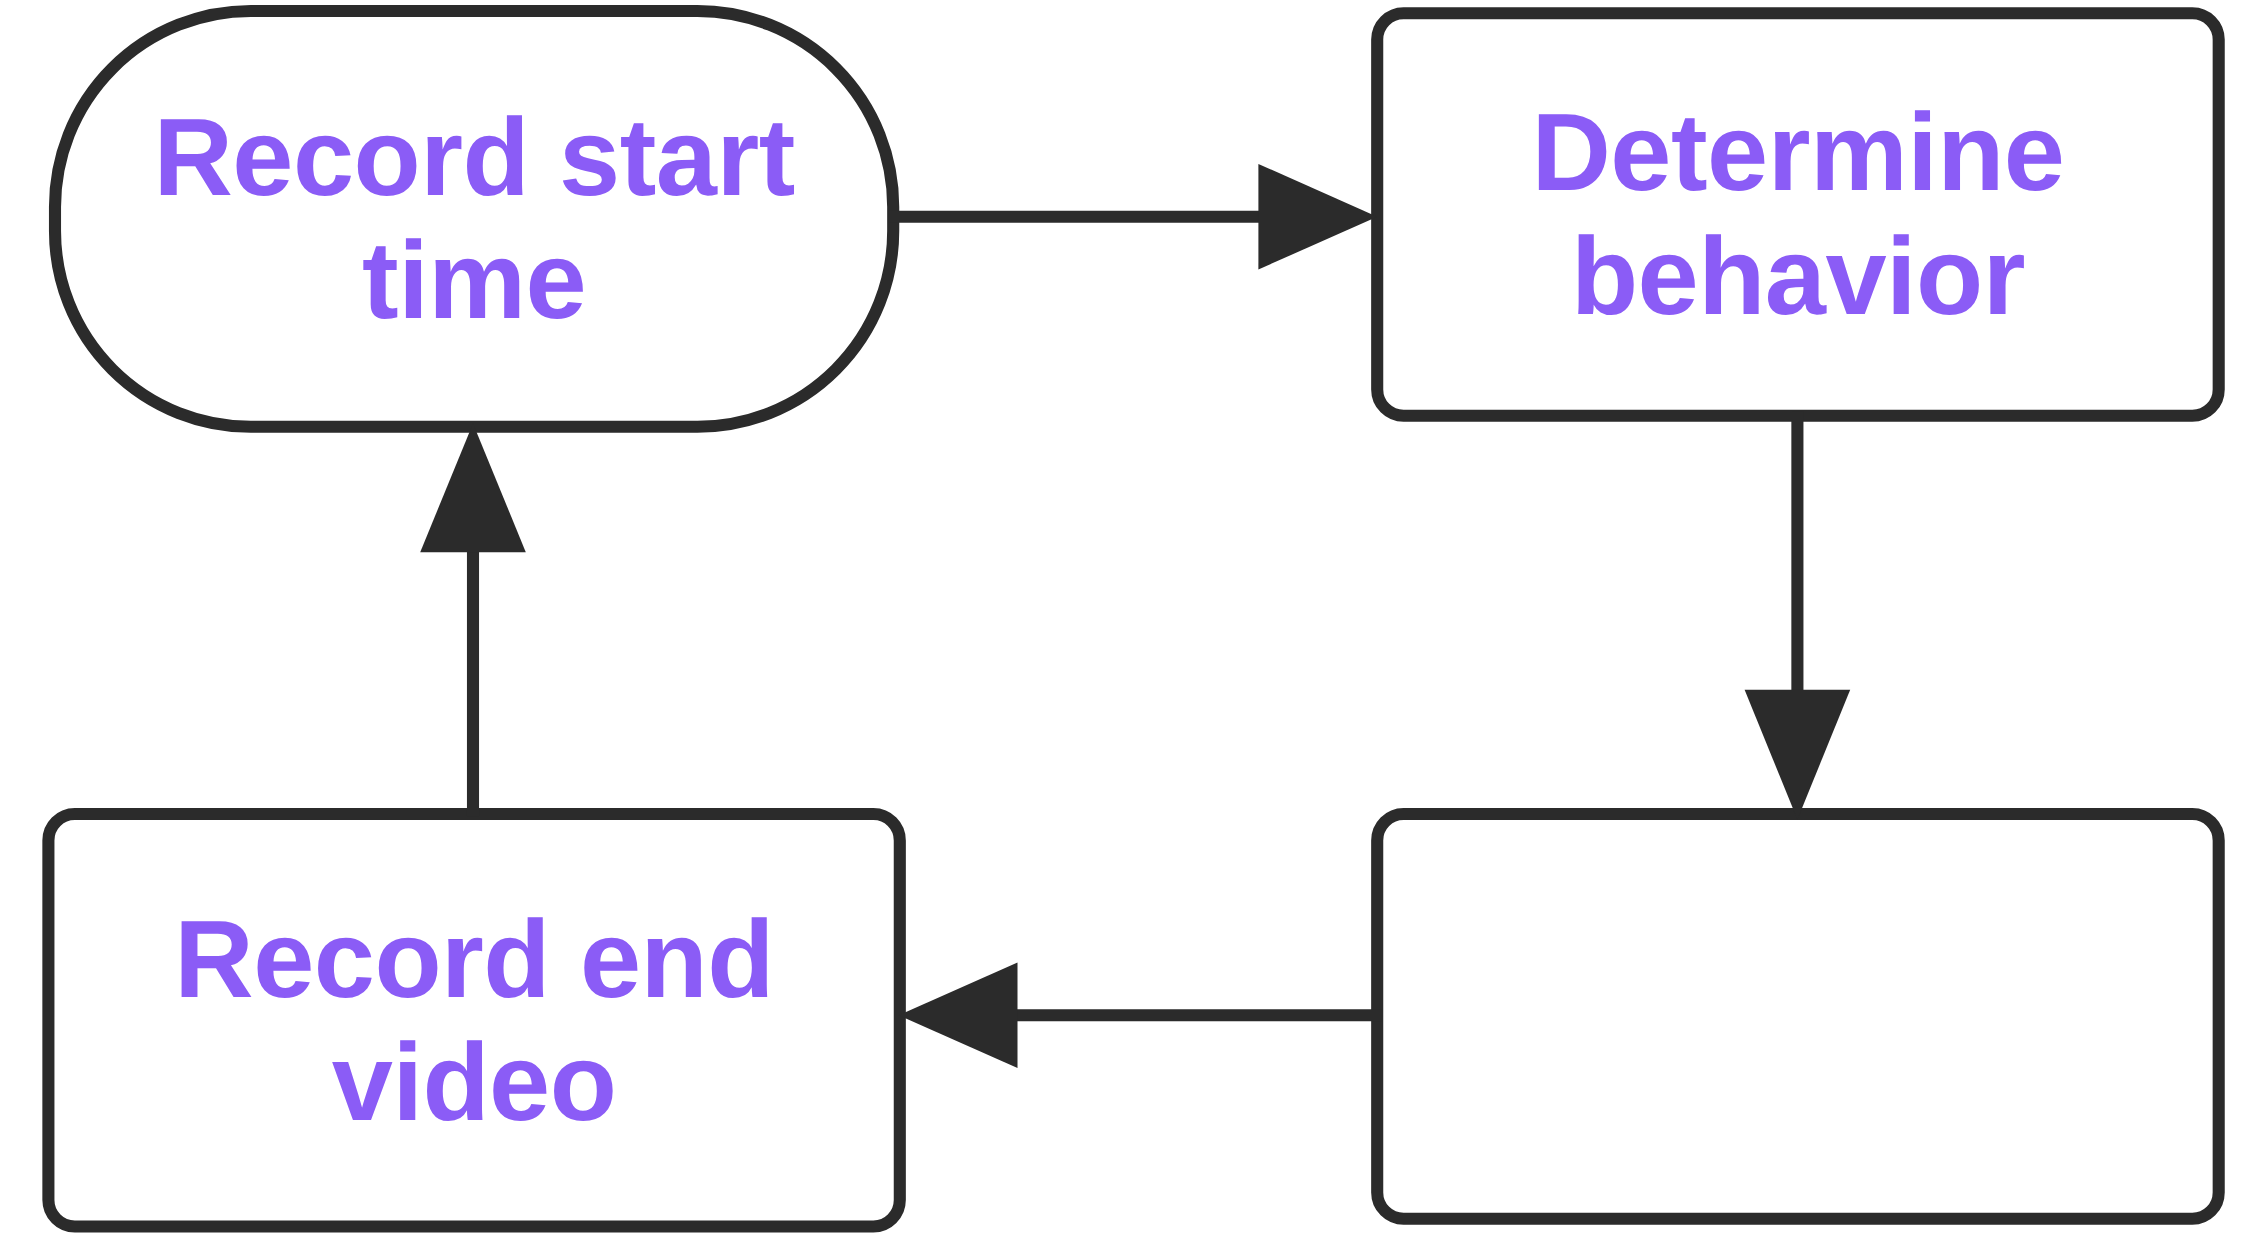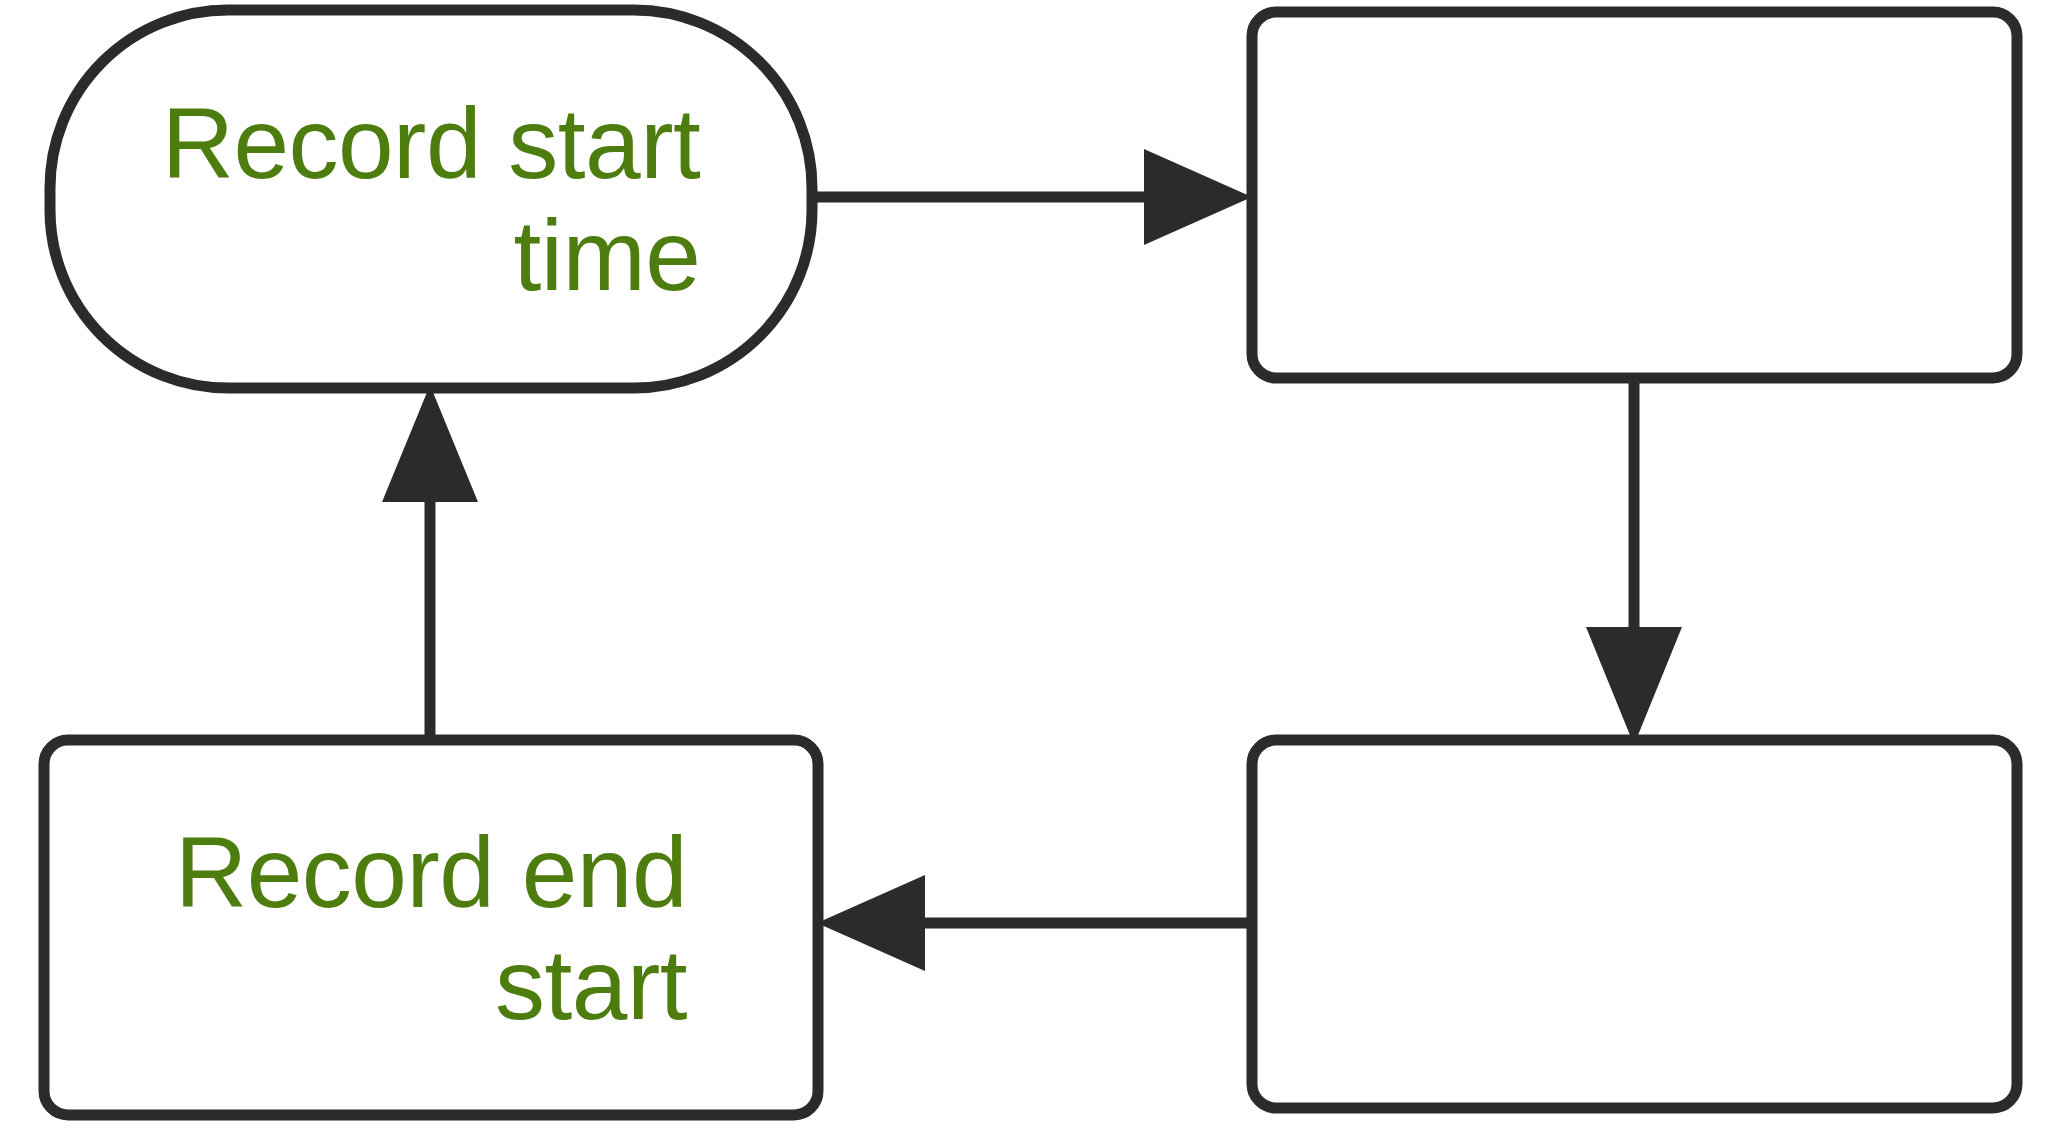--- a/index.html
+++ b/index.html
@@ -22,26 +22,26 @@
     top: 0;
     left: 0;
     width: 2059px;
     height: 1144px;
   }
   .node-label {
     position: absolute;
     display: flex;
     align-items: center;
     justify-content: center;
-    text-align: right;
-    color: #4d7c0f;
+    text-align: center;
+    color: #8b5cf6;
     font-family: "Liberation Sans", sans-serif;
     font-size: 100px;
     line-height: 1.12;
-    font-weight: 400;
+    font-weight: 700;
     letter-spacing: -0.5px;
     pointer-events: none;
     white-space: pre-line;
   }
   .node-hit {
     position: absolute;
     background: transparent;
   }
 </style>
 </head>
@@ -77,23 +77,25 @@
     <g>
       <line x1="430" y1="742" x2="430" y2="460" stroke="#2b2b2b" stroke-width="11"></line>
       <polygon points="430,385 382,502 478,502" fill="#2b2b2b"></polygon>
     </g>
 
   </svg>
 
   <div class="node-label" style="left:50px; top:10px; width:762px; height:378px;">Record start
 time</div>
 
+  <div class="node-label" style="left:1252px; top:12px; width:765px; height:366px;">Determine
+behavior</div>
 
   <div class="node-label" style="left:44px; top:740px; width:774px; height:375px;">Record end
-start</div>
+video</div>
 
 
   <div class="node-hit" style="left:50px; top:10px; width:762px; height:378px;"></div>
   <div class="node-hit" style="left:1252px; top:12px; width:765px; height:366px;"></div>
   <div class="node-hit" style="left:44px; top:740px; width:774px; height:375px;"></div>
   <div class="node-hit" style="left:1252px; top:740px; width:765px; height:368px;"></div>
 
 </div>
 
 </body></html>

